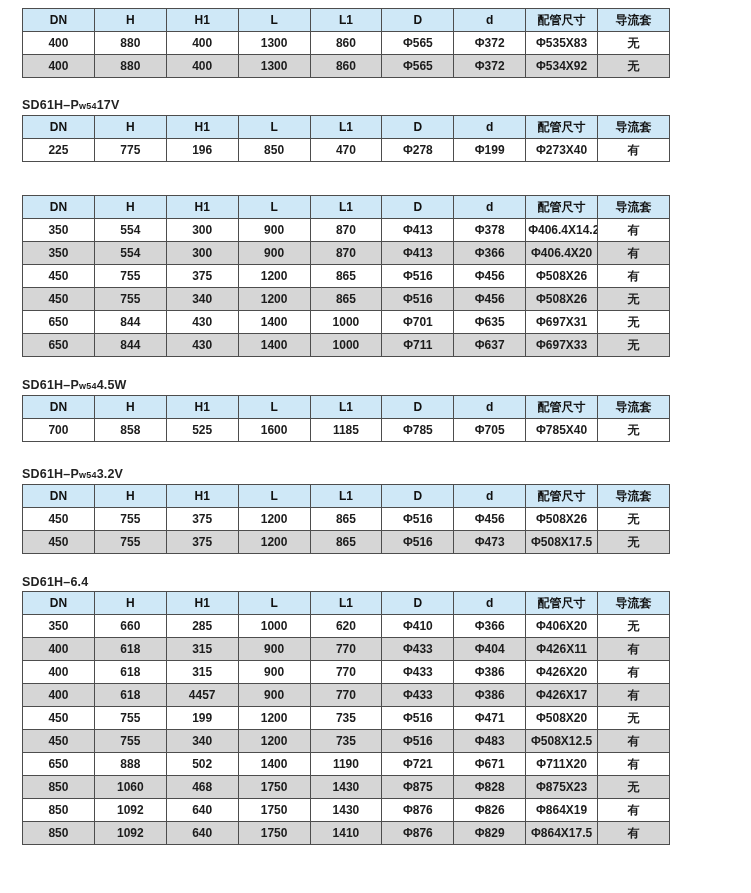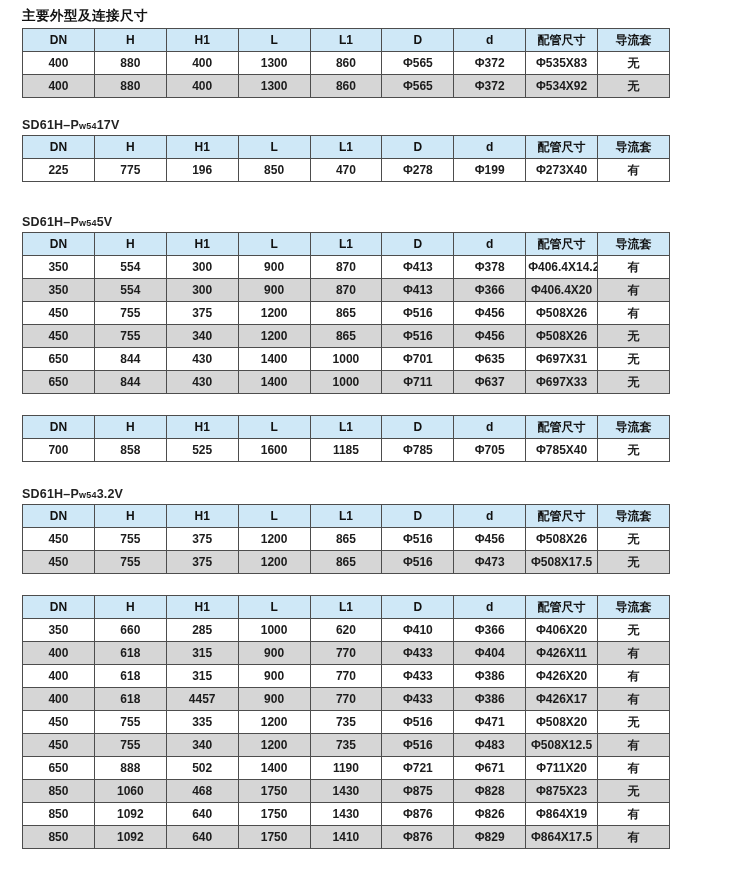--- a/index.html
+++ b/index.html
@@ -46,21 +46,20 @@
     background:var(--header-bg);
     font-weight:bold;
   }
   table.spec-table td{background:#ffffff;font-weight:bold;color:#1c1c1c;}
   table.spec-table tr.stripe td{background:var(--stripe-bg);}
 </style>
 </head>
 <body>
 
 <div class="page">
-  <h1 class="title">主要外型及连接尺寸</h1>
   <div id="sections-root">
       <section class="spec-section">
         <table class="spec-table">
           <thead>
             <tr>
               <th>DN</th>
               <th>H</th>
               <th>H1</th>
               <th>L</th>
               <th>L1</th>
@@ -121,21 +120,20 @@
               <td>470</td>
               <td>Φ278</td>
               <td>Φ199</td>
               <td>Φ273X40</td>
               <td>有</td>
             </tr>
           </tbody>
         </table>
       </section>
       <section class="spec-section">
-        <h2 class="model"><span class="m-pre">SD61H–P</span><span class="m-sub">w54</span><span class="m-post">5V</span></h2>
         <table class="spec-table">
           <thead>
             <tr>
               <th>DN</th>
               <th>H</th>
               <th>H1</th>
               <th>L</th>
               <th>L1</th>
               <th>D</th>
               <th>d</th>
@@ -207,20 +205,21 @@
               <td>1000</td>
               <td>Φ711</td>
               <td>Φ637</td>
               <td>Φ697X33</td>
               <td>无</td>
             </tr>
           </tbody>
         </table>
       </section>
       <section class="spec-section">
+        <h2 class="model"><span class="m-pre">SD61H–P</span><span class="m-sub">w54</span><span class="m-post">4.5W</span></h2>
         <table class="spec-table">
           <thead>
             <tr>
               <th>DN</th>
               <th>H</th>
               <th>H1</th>
               <th>L</th>
               <th>L1</th>
               <th>D</th>
               <th>d</th>
@@ -279,20 +278,21 @@
               <td>865</td>
               <td>Φ516</td>
               <td>Φ473</td>
               <td>Φ508X17.5</td>
               <td>无</td>
             </tr>
           </tbody>
         </table>
       </section>
       <section class="spec-section">
+        <h2 class="model"><span class="m-pre">SD61H–6.4</span></h2>
         <table class="spec-table">
           <thead>
             <tr>
               <th>DN</th>
               <th>H</th>
               <th>H1</th>
               <th>L</th>
               <th>L1</th>
               <th>D</th>
               <th>d</th>
@@ -341,21 +341,21 @@
               <td>900</td>
               <td>770</td>
               <td>Φ433</td>
               <td>Φ386</td>
               <td>Φ426X17</td>
               <td>有</td>
             </tr>
             <tr>
               <td>450</td>
               <td>755</td>
-              <td>335</td>
+              <td>199</td>
               <td>1200</td>
               <td>735</td>
               <td>Φ516</td>
               <td>Φ471</td>
               <td>Φ508X20</td>
               <td>无</td>
             </tr>
             <tr class="stripe">
               <td>450</td>
               <td>755</td>

